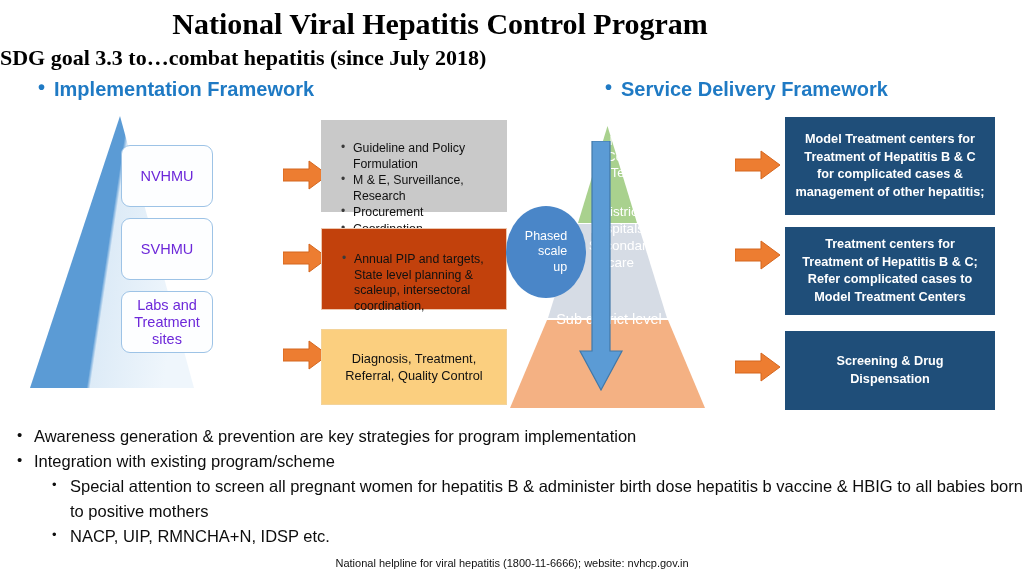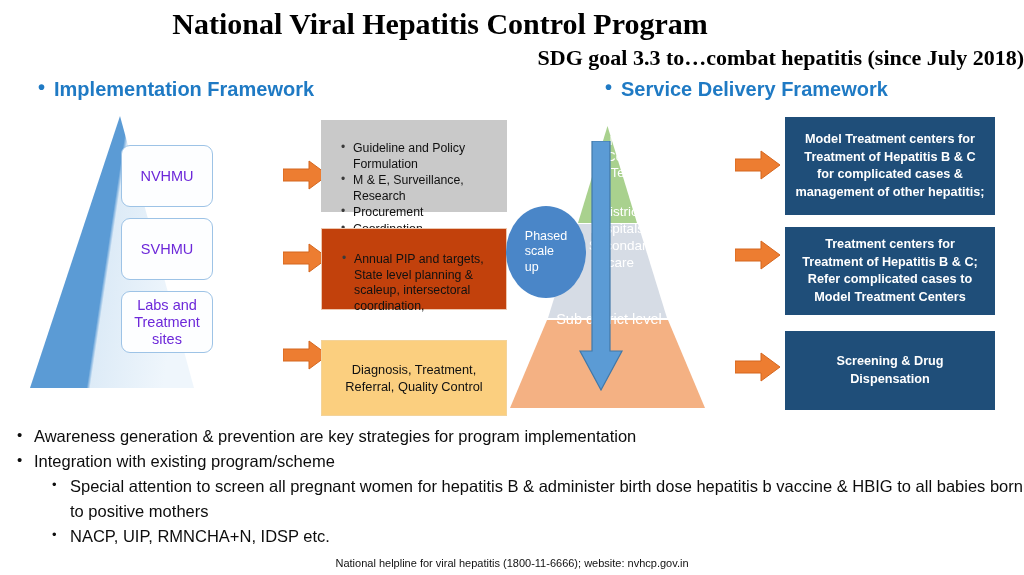--- a/index.html
+++ b/index.html
@@ -32,21 +32,21 @@
     font-weight: bold;
     font-size: 30px;
     line-height: 36px;
     color: #000000;
     letter-spacing: 0px;
   }
   .title-sub {
     position: absolute;
     left: 0; top: 44px;
     width: 1024px;
-    text-align: right;
+    text-align: left;
     font-family: "Liberation Serif", serif;
     font-weight: bold;
     font-size: 22px;
     line-height: 28px;
     color: #000000;
   }
 
   
   .sec-head {
     position: absolute;
@@ -105,21 +105,21 @@
     background: #C9C9C9;
     padding: 9px 8px 6px 6px;
   }
   #mid-salmon {
     left: 321px; top: 228px; width: 186px; height: 82px;
     background: #c2410c;
     border: 1px solid #EDC7AF;
     padding: 11px 8px 6px 6px;
   }
   #mid-yellow {
-    left: 321px; top: 340px; width: 186px; height: 76px;
+    left: 321px; top: 329px; width: 186px; height: 76px;
     background: #FBCF7F;
     border: 1px solid #F3D39A;
     display: flex;
     align-items: center;
     justify-content: center;
     text-align: center;
     padding: 4px 10px;
   }
   .mid-ul {
     margin: 12px;
@@ -175,21 +175,21 @@
     width: 80px; height: 92px;
     background: #4A86C8;
     border-radius: 50%;
     display: flex;
     flex-direction: column;
     align-items: center;
     justify-content: center;
     color: #FFFFFF;
     font-size: 12.5px;
     line-height: 15.5px;
-    text-align: left;
+    text-align: right;
   }
 
   
   #down-arrow {
     position: absolute;
     left: 578px; top: 141px;
     width: 46px; height: 250px;
   }
 
   

